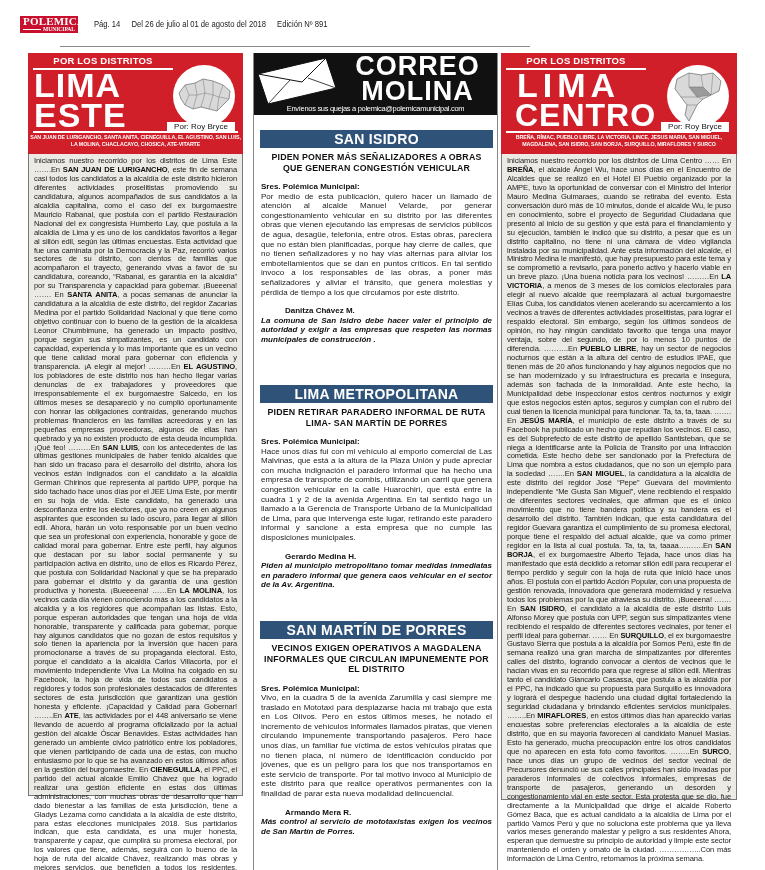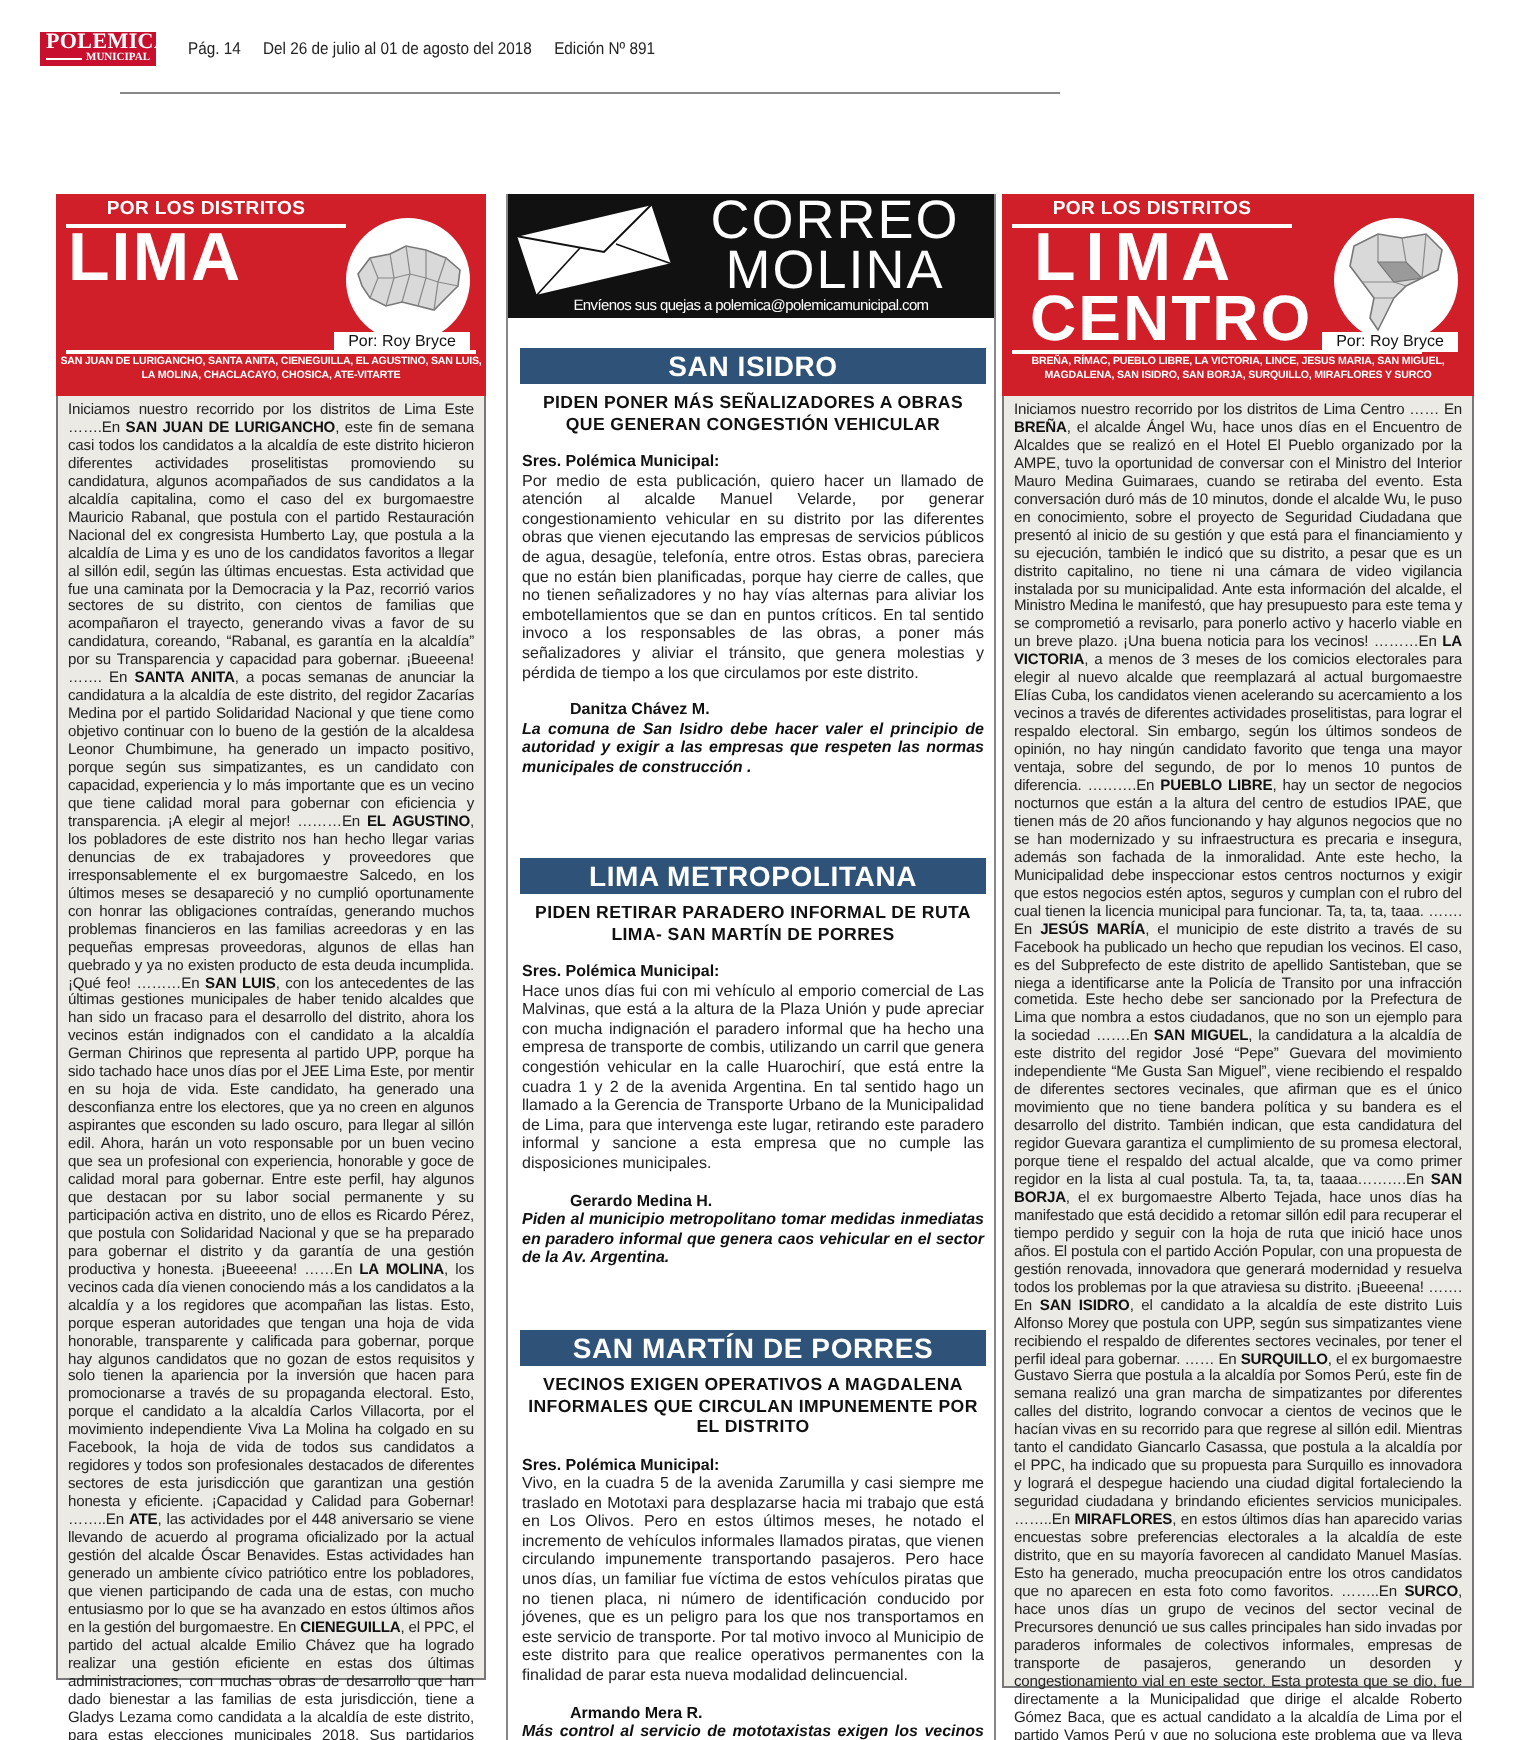--- a/index.html
+++ b/index.html
@@ -10,21 +10,21 @@
   .masthead { position: absolute; left: 20px; top: 16px; width: 485px; height: 17px; }
   .logo { position: absolute; left: 0; top: 0; width: 58px; height: 17px; background: #c8102e; color: #fff; }
   .logo .l1 { position: absolute; left: 3px; top: 0px; font-family: "Liberation Serif", serif; font-weight: bold; font-size: 11px; letter-spacing: 0.2px; line-height: 11px; }
   .logo .l2 { position: absolute; right: 3px; top: 10px; font-family: "Liberation Serif", serif; font-weight: bold; font-size: 5.5px; line-height: 6px; }
   .logo .rule { position: absolute; left: 3px; top: 12.5px; width: 18px; height: 1px; background: #fff; }
   .mast-meta { position: absolute; left: 74px; top: 3px; font-size: 8.5px; color: #222; white-space: nowrap; font-family: "Liberation Sans Narrow", "Liberation Sans", sans-serif; transform: scaleX(0.9); transform-origin: left; }
   .mast-meta span { margin-right: 10px; }
   .mast-line { position: absolute; left: 40px; top: 30px; width: 470px; height: 1px; background: #888; }
 
   
-  .col { position: absolute; top: 53px; margin-top: 44px; }
+  .col { position: absolute; top: 53px; }
   .col-left  { left: 28px; width: 215px; }
   .col-mid   { left: 253px; width: 245px; }
   .col-right { left: 501px; width: 236px; }
 
   
   .dist-head { position: relative; background: #d11f2a; color: #fff; height: 101px; }
   .col-right .dist-head { height: 101px; }
   .dist-kicker { position: absolute; left: 0; top: 2px; width: 150px; text-align: center; font-weight: bold; font-size: 9.5px; letter-spacing: 0.2px; }
   .dist-rule-top { position: absolute; left: 5px; top: 15px; width: 140px; height: 1.5px; background: #fff; }
   .dist-rule-bot { position: absolute; left: 5px; top: 78px; width: 205px; height: 1.5px; background: #fff; }
@@ -40,21 +40,21 @@
   
   .body-box { border: 1px solid #777; border-top: none; background: #eceae4; padding: 3px 5px 3px 5px; font-size: 7.55px; line-height: 8.95px; text-align: justify; color: #222; font-family: "Liberation Sans", sans-serif; letter-spacing: -0.1px; }
   .col-left .body-box { height: 642px; }
   .col-right .body-box { height: 646px; }
   .body-box b { font-weight: bold; color: #111; }
 
   
   .correo-frame { position: absolute; left: 0; top: 0; width: 245px; height: 817px; border: 1px solid #888; border-top: none; border-bottom: none; }
   .correo-head { position: relative; height: 62px; background: #111; margin: 0 0 0 0; }
   .correo-env { position: absolute; left: 2px; top: 5px; width: 82px; height: 46px; }
-  .correo-title { position: absolute; left: 86px; top: 1px; width: 155px; color: #fff; font-weight: normal; font-size: 27px; line-height: 25px; text-align: center; letter-spacing: 1px; }
+  .correo-title { position: absolute; left: 86px; top: 1px; width: 155px; color: #fff; font-weight: bold; font-size: 27px; line-height: 25px; text-align: center; letter-spacing: 1px; }
   .correo-sub { position: absolute; left: 2px; right: 2px; bottom: 2px; color: #fff; font-size: 7.5px; line-height: 9px; text-align: center; white-space: nowrap; letter-spacing: -0.3px; }
 
   .band { margin: 0 6px; height: 18px; background: #2f5378; color: #fff; font-weight: bold; font-size: 14px; line-height: 18px; text-align: center; letter-spacing: 0.3px; }
   .headline { margin: 4px 10px 0 10px; text-align: center; font-weight: bold; font-size: 8.8px; line-height: 10.5px; letter-spacing: 0.2px; color: #111; }
   .letter { margin: 9px 7px 0 7px; font-size: 8px; line-height: 9.6px; text-align: justify; color: #222; }
   .letter .salute { font-weight: bold; color: #111; }
   .letter .sig { margin-top: 9px; font-weight: bold; color: #111; padding-left: 24px; }
   .letter .note { font-weight: bold; font-style: italic; color: #111; }
 
   .sec1 { position: absolute; top: 77px; left: 0; width: 245px; }
@@ -76,20 +76,21 @@
     <span>Edición Nº 891</span>
   </div>
   <div class="mast-line"></div>
 </div>
 
 <section class="col col-left">
   <div class="dist-head">
     <div class="dist-kicker">POR LOS DISTRITOS</div>
     <div class="dist-rule-top"></div>
     <div class="dist-big l1">LIMA</div>
+    <div class="dist-big l2">ESTE</div>
     <div class="dist-map">
       <svg width="62" height="62" viewBox="0 0 62 62">
         <path d="M6 28 L12 20 L22 18 L30 14 L40 16 L50 20 L57 26 L56 34 L50 40 L44 46 L36 44 L28 42 L20 44 L12 40 L8 34 Z" fill="#d9d9d9" stroke="#777" stroke-width="0.8"></path>
         <path d="M12 20 L16 30 L12 40 M22 18 L24 30 L20 44 M30 14 L32 28 L28 42 M40 16 L40 30 L36 44 M50 20 L46 32 L44 46 M16 30 L24 30 L32 28 L40 30 L46 32 L56 34" fill="none" stroke="#888" stroke-width="0.6"></path>
       </svg>
     </div>
     <div class="dist-rule-bot"></div>
     <div class="dist-byline">Por: Roy Bryce</div>
     <div class="dist-list">SAN JUAN DE LURIGANCHO, SANTA ANITA, CIENEGUILLA, EL AGUSTINO, SAN LUIS, LA MOLINA, CHACLACAYO, CHOSICA, ATE-VITARTE</div>
   </div>

